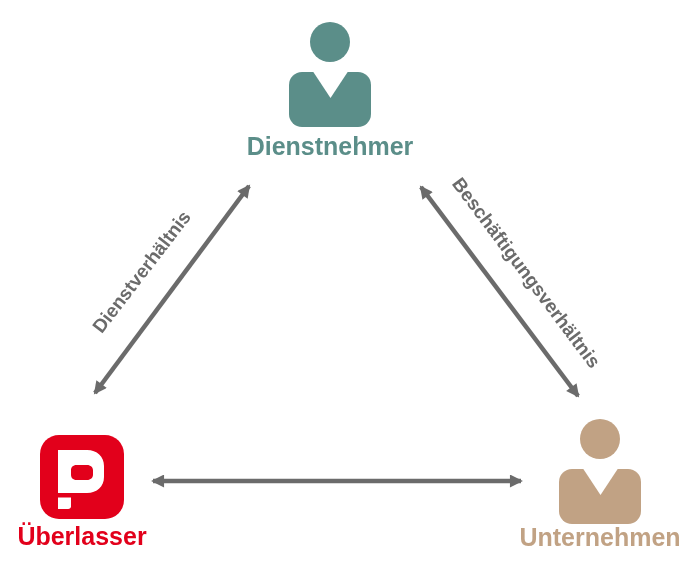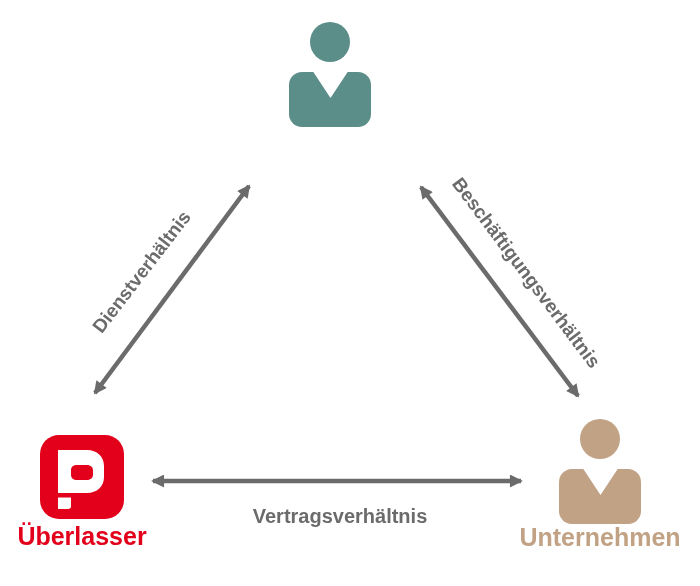--- a/index.html
+++ b/index.html
@@ -76,28 +76,28 @@
         <path d="M0,0 L10,5 L0,10 Z" fill="var(--gray)"></path>
       </marker>
     </defs>
     <line x1="95" y1="393" x2="249" y2="186" stroke="var(--gray)" stroke-width="4.5" marker-start="url(#ah)" marker-end="url(#ah)"></line>
     <line x1="421" y1="187" x2="578" y2="396" stroke="var(--gray)" stroke-width="4.5" marker-start="url(#ah)" marker-end="url(#ah)"></line>
     <line x1="153" y1="481" x2="521" y2="481" stroke="var(--gray)" stroke-width="4.5" marker-start="url(#ah)" marker-end="url(#ah)"></line>
   </svg>
 
   <div class="edge-label edge-label-left">Dienstverhältnis</div>
   <div class="edge-label edge-label-right">Beschäftigungsverhältnis</div>
-  <div class="edge-label edge-label-bottom">Vertragsverhältnis</div>
 
   <div class="node node-top">
     <svg width="82" height="105" viewBox="0 0 82 105" xmlns="http://www.w3.org/2000/svg">
       <circle cx="41" cy="20" r="20" fill="var(--teal)"></circle>
       <rect x="0" y="50" width="82" height="55" rx="13" fill="var(--teal)"></rect>
       <polygon points="24,49.5 59,49.5 41.5,76" fill="#ffffff"></polygon>
     </svg>
+    <div class="node-label">Dienstnehmer</div>
   </div>
 
   <div class="node node-left">
     <svg width="84" height="84" viewBox="0 0 84 84" xmlns="http://www.w3.org/2000/svg">
       <rect width="84" height="84" rx="19" fill="var(--red)"></rect>
       <path fill="#ffffff" fill-rule="evenodd" d="M18,15 H47 C57,15 64,21.5 64,31 V42 C64,51.5 57,58 47,58 H18 Z
                M36.5,30 H47 C50.7,30 53,32.3 53,35.5 V39.5 C53,42.7 50.7,45 47,45 H36.5
                C32.8,45 31,42.7 31,39.5 V35.5 C31,32.3 32.8,30 36.5,30 Z"></path>
       <path fill="#ffffff" d="M18,62.5 H31 V71.5 C31,73 29.7,74 28.2,74 H18 Z"></path>
     </svg>

